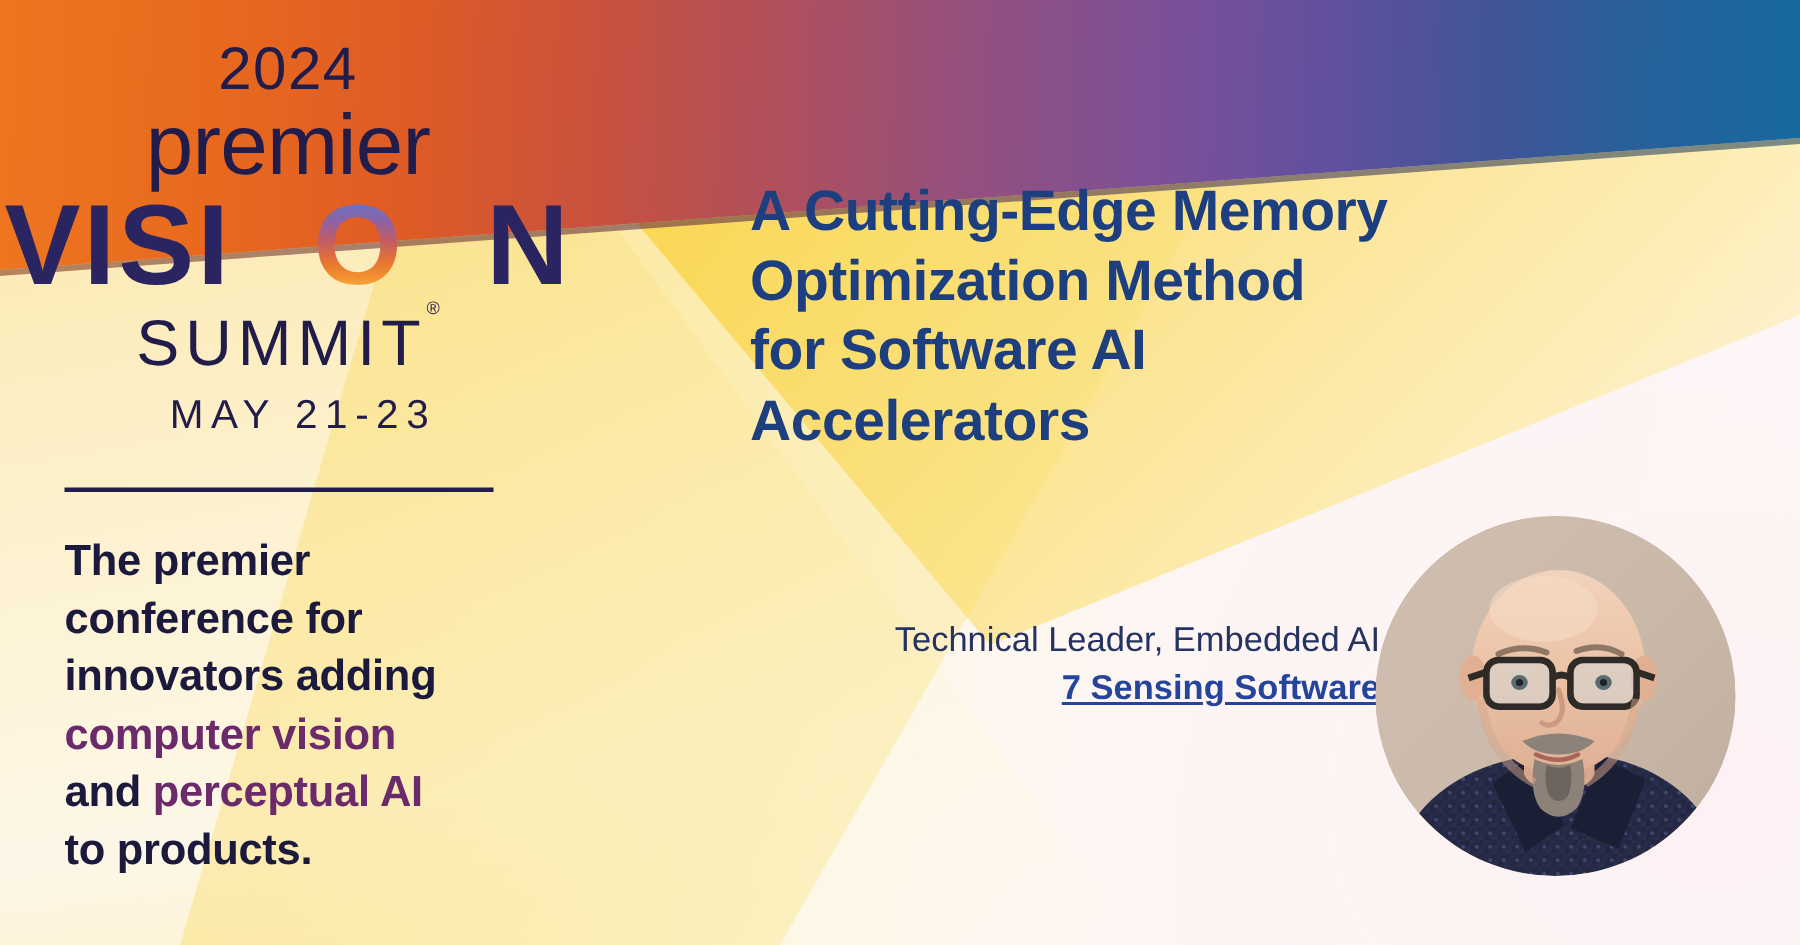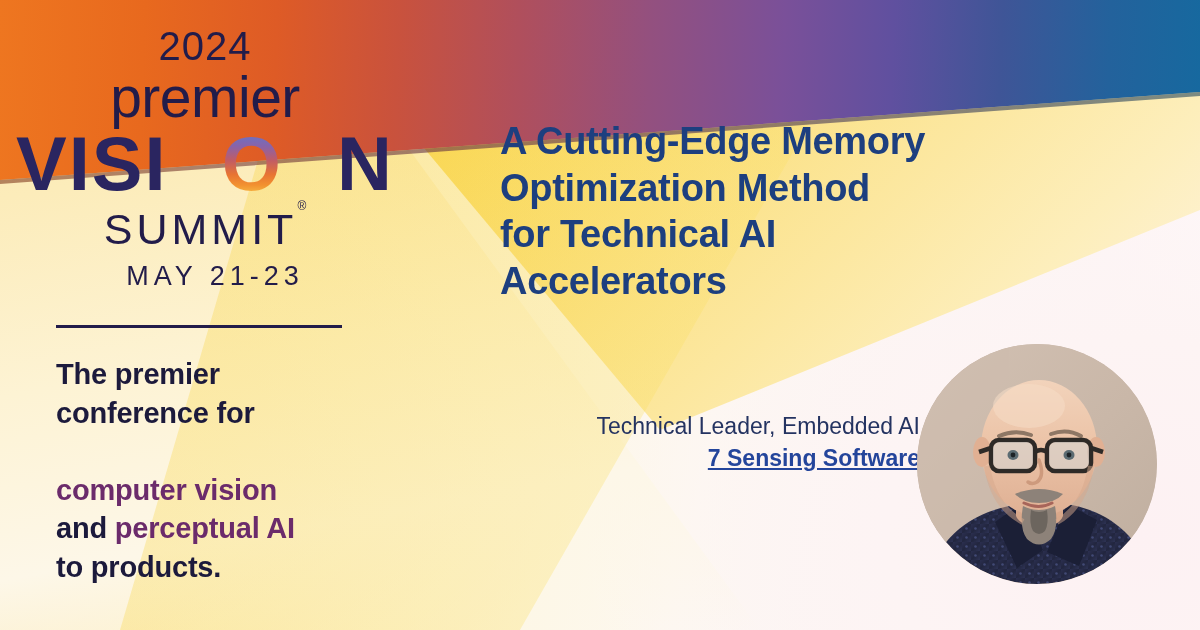--- a/index.html
+++ b/index.html
@@ -80,21 +80,21 @@
     opacity:.55;
   }
   .band-soft{
     position:absolute; left:255px; top:0; width:140px; height:200px;
     background:linear-gradient(120deg,rgba(238,118,32,.32),rgba(238,118,32,0));
     clip-path: polygon(0 160px, 60px 0, 140px 0, 140px 150px);
   }
 
   
   .left-panel{
-    position:absolute; left:16px; top:0; width:400px; height:630px;
+    position:absolute; left:3px; top:0; width:400px; height:630px;
     z-index:5;
   }
 
   .logo-block{ position:absolute; left:0; top:26px; width:378px; text-align:center; }
 
   .logo-year{
     font-family:"Liberation Sans", sans-serif;
     font-size:40px; font-weight:300; letter-spacing:1px;
     color:#221c4a; line-height:1;
   }
@@ -205,31 +205,31 @@
         <span class="logo-summit"><span>SUMMIT</span><sup>®</sup></span>
       </div>
       <div class="logo-dates">MAY 21-23</div>
     </div>
 
     <div class="divider"></div>
 
     <div class="tagline">
       <span>The premier</span><br>
       <span>conference for</span><br>
-      <br>
+      <span>innovators adding</span><br>
       <span class="hl">computer vision</span><br>
       <span>and </span><span class="hl">perceptual AI</span><br>
       <span>to products.</span>
     </div>
   </div>
 
   <div class="title">
     <span>A Cutting-Edge Memory</span><br>
     <span>Optimization Method</span><br>
-    <span>for Technical AI</span><br>
+    <span>for Software AI</span><br>
     <span>Accelerators</span>
   </div>
 
   <div class="speaker-block">
     <div class="speaker-role">Technical Leader, Embedded AI</div>
     <div class="speaker-company">7 Sensing Software</div>
   </div>
 
   <div class="headshot">
     <svg viewBox="0 0 240 240" xmlns="http://www.w3.org/2000/svg">

